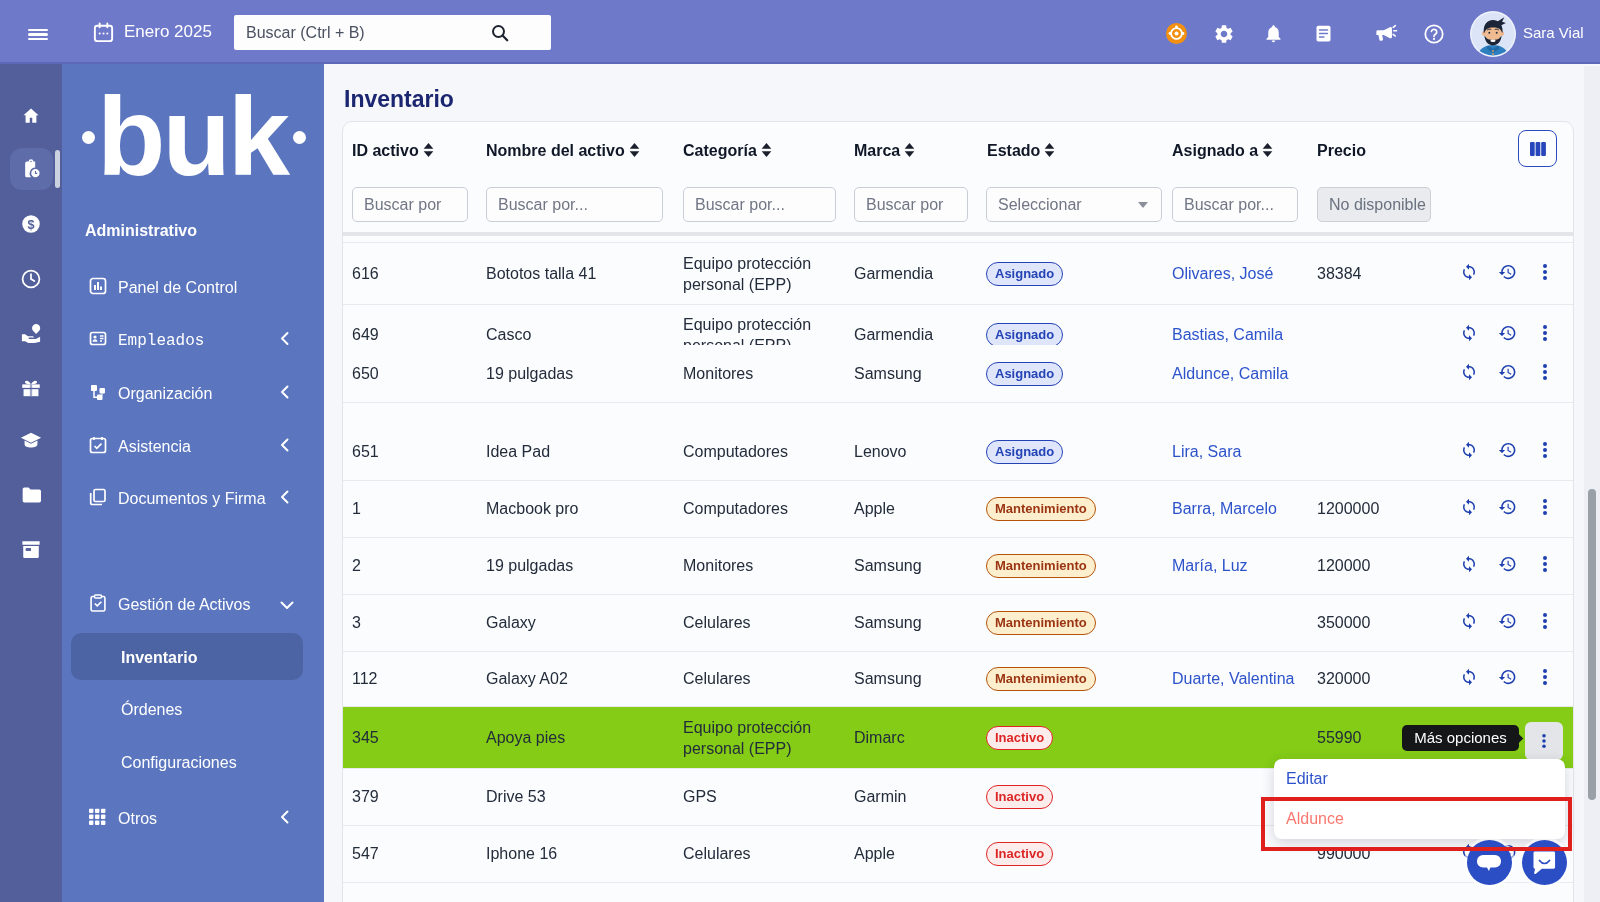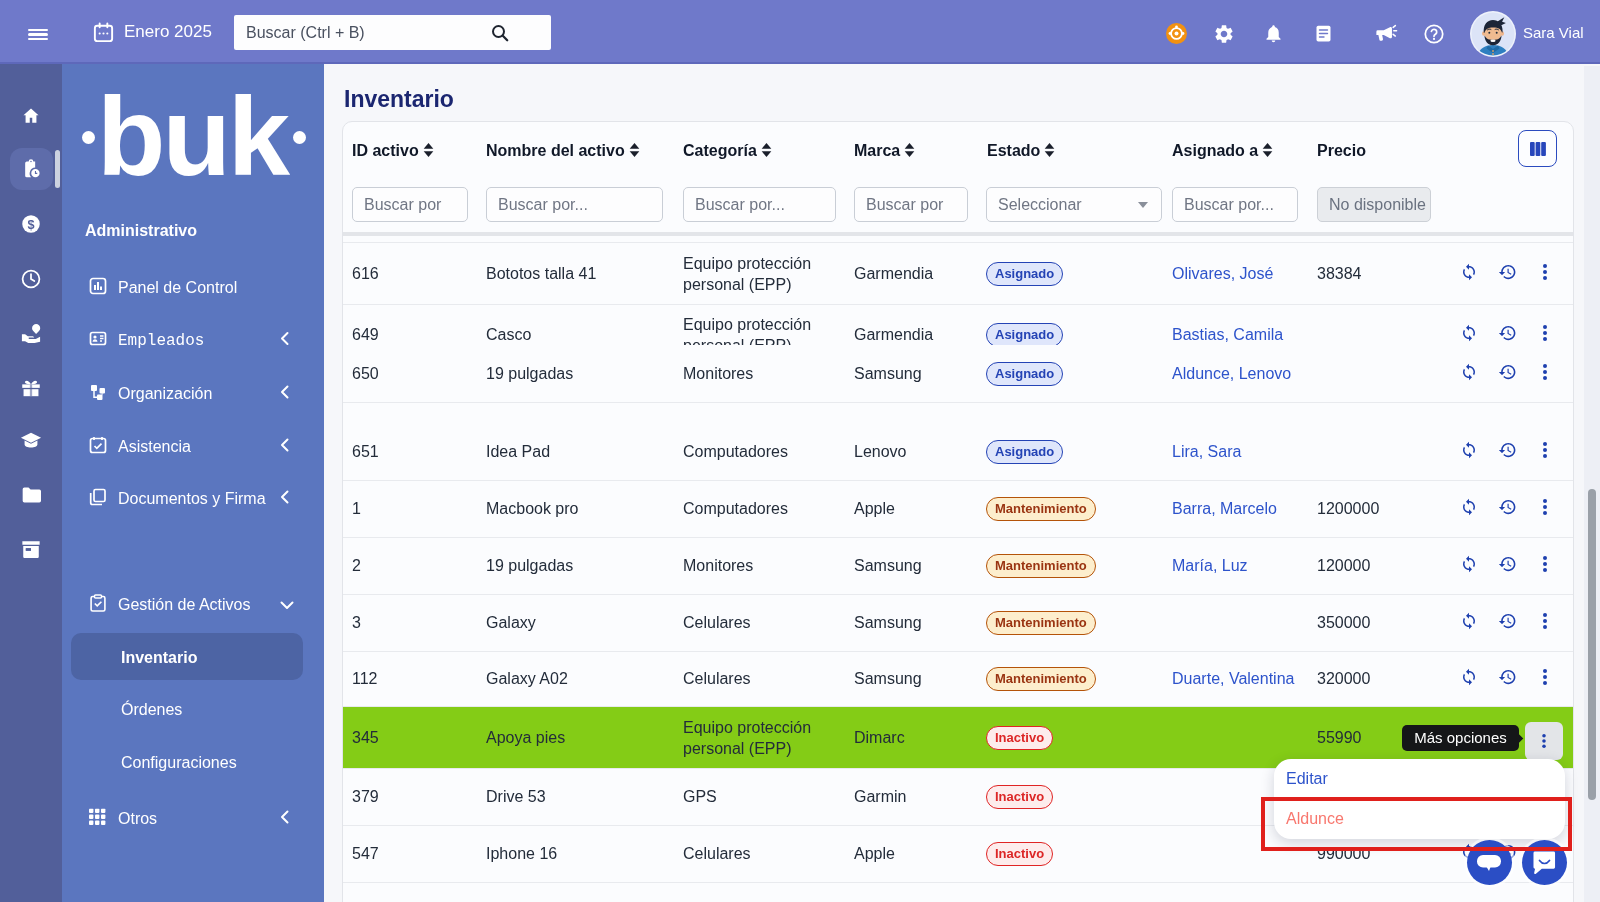--- a/index.html
+++ b/index.html
@@ -53,21 +53,21 @@
 .chip.mant { background:#fdeecd; border:1px solid #b45309; color:#9a3412; }
 .chip.inac { background:#fdecec; border:1px solid #e02424; color:#dc2626; }
 .acticons { position:absolute; top:50%; transform:translateY(-50%); }
 
 
 #scrolltrack { left:1584px; top:66px; width:16px; height:836px; background:#edeff5; z-index:25; }
 #scrollthumb { left:1588px; top:489px; width:8px; height:311px; border-radius:4px; background:#9aa0a8; z-index:26; }
 #tooltip { left:1402px; top:725px; width:117px; height:26px; background:#151618; border-radius:5px; color:#fff; font-size:15px; text-align:center; line-height:26px; z-index:40; }
 #tooltiparrow { left:1510px; top:732.5px; width:11px; height:11px; background:#151618; transform:rotate(45deg); z-index:39; }
 #dotbtn { left:1525px; top:722px; width:38px; height:38px; border-radius:6px; background:#e3e5e8; z-index:38; }
-#menu { left:1274px; top:759px; width:291px; height:80px; background:#fff; border-radius:17px; box-shadow:0 4px 14px rgba(20,30,60,.18); z-index:41; }
+#menu { left:1274px; top:759px; width:291px; height:80px; background:#fff; border-radius:8px; box-shadow:0 4px 14px rgba(20,30,60,.18); z-index:41; }
 #menu .it1 { position:absolute; left:12px; top:0; height:40px; line-height:40px; font-size:16px; color:#2d53cb; }
 #menu .it2 { position:absolute; left:12px; top:40px; height:40px; line-height:40px; font-size:16px; color:#f8776e; }
 #redrect { left:1261px; top:797px; width:311px; height:54px; border:4px solid #e0201c; z-index:55; }
 .chatbtn { position:absolute; top:840px; width:45px; height:45px; border-radius:50%; background:#2b4ec5; box-shadow:0 0 0 3px rgba(255,255,255,.55); z-index:50; }
 </style>
 </head>
 <body>
 <div id="stage">
 
   <div class="abs" id="heading">Inventario</div>
@@ -158,21 +158,21 @@
             <circle cx="9" cy="9" r="2" fill="#1e40af"></circle>
             <circle cx="9" cy="15" r="2" fill="#1e40af"></circle>
           </svg></span>
   </div>
   <div class="row" style="top:345px;height:58px;text-decoration:underline;">
     <span class="cell" style="left:9px">650</span>
     <span class="cell" style="left:143px">19 pulgadas</span>
     <span class="cell" style="left:340px">Monitores</span>
     <span class="cell" style="left:511px">Samsung</span>
     <span class="chip asig">Asignado</span>
-    <span class="cell lnk" style="left:829px">Aldunce, Lenovo</span>
+    <span class="cell lnk" style="left:829px">Aldunce, Camila</span>
     <span class="acticons" style="left:1117px"><svg width="18" height="18" viewBox="0 0 24 24">
             <path fill="#1e40af" d="M12 4V1L8 5l4 4V6c3.31 0 6 2.69 6 6 0 1.01-.25 1.97-.7 2.8l1.46 1.46C19.54 15.03 20 13.57 20 12c0-4.42-3.58-8-8-8zm0 14c-3.31 0-6-2.69-6-6 0-1.01.25-1.97.7-2.8L5.24 7.74C4.46 8.97 4 10.43 4 12c0 4.42 3.58 8 8 8v3l4-4-4-4v3z"></path>
           </svg></span>
     <span class="acticons" style="left:1154.5px"><svg width="19" height="19" viewBox="0 0 24 24">
             <path fill="#1e40af" d="M13 3c-4.97 0-9 4.03-9 9H1l3.89 3.89.07.14L9 12H6c0-3.87 3.13-7 7-7s7 3.13 7 7-3.13 7-7 7c-1.93 0-3.68-.79-4.94-2.06l-1.42 1.42C8.27 19.99 10.51 21 13 21c4.97 0 9-4.03 9-9s-4.03-9-9-9zm-1 5v5l4.28 2.54.72-1.21-3.5-2.08V8h-1.5z"></path>
           </svg></span>
     <span class="acticons" style="left:1193px"><svg width="18" height="18" viewBox="0 0 18 18">
             <circle cx="9" cy="3" r="2" fill="#1e40af"></circle>
             <circle cx="9" cy="9" r="2" fill="#1e40af"></circle>
             <circle cx="9" cy="15" r="2" fill="#1e40af"></circle>

